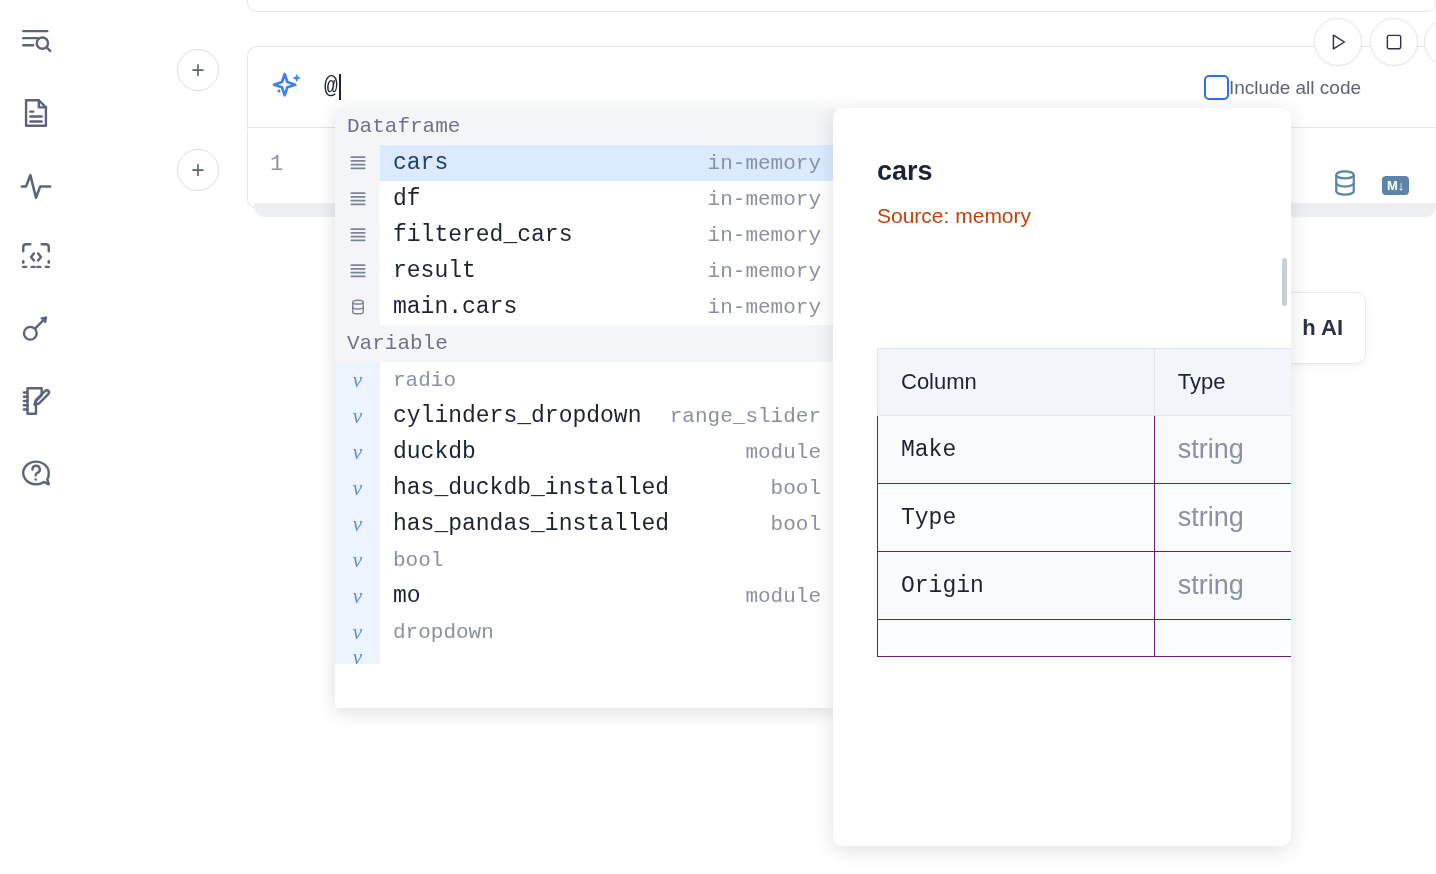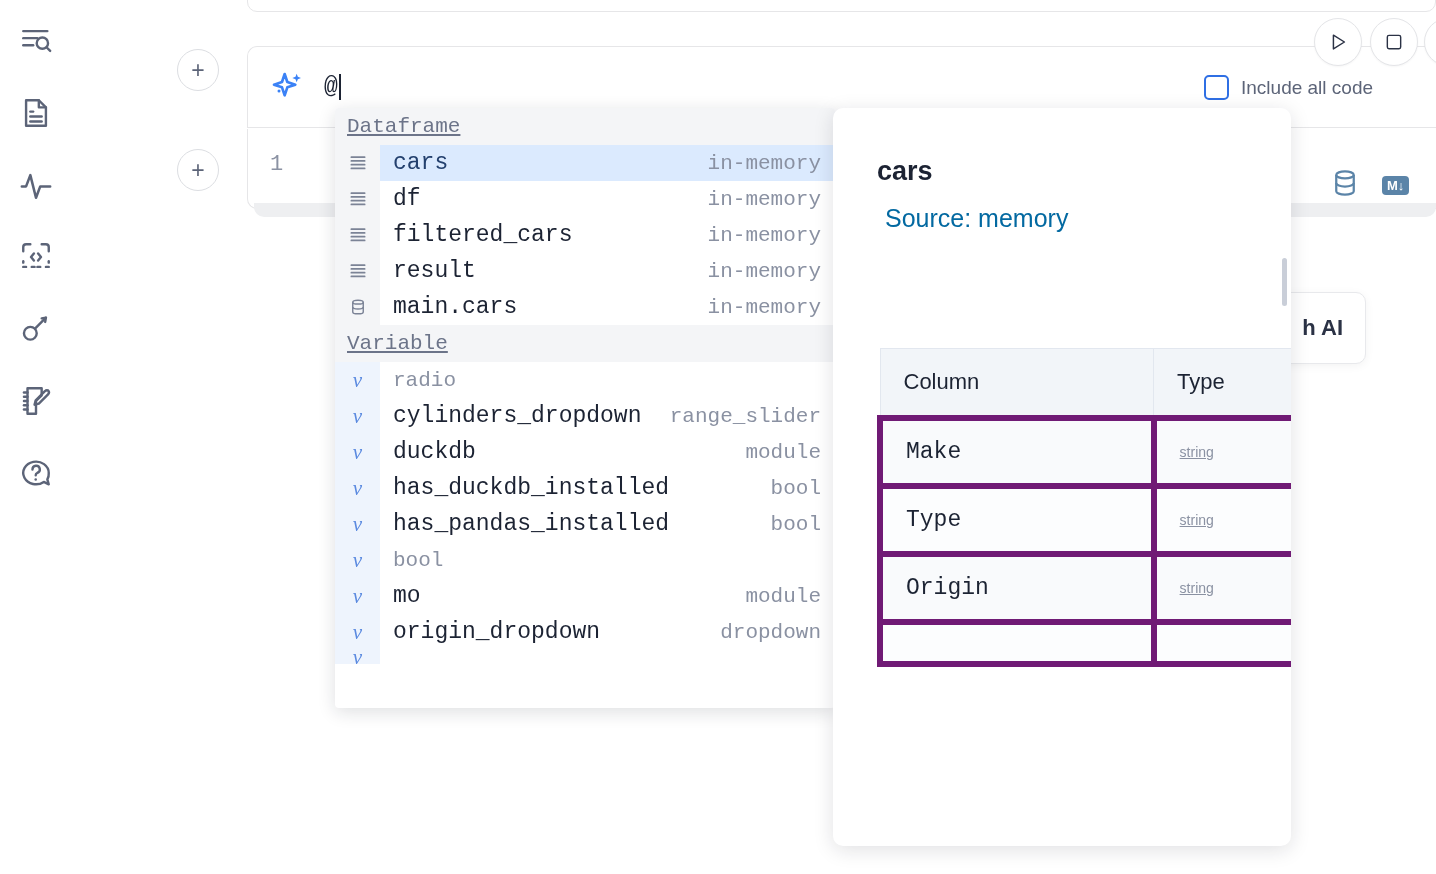--- a/index.html
+++ b/index.html
@@ -105,21 +105,21 @@
     width: 266px; height: 82px;
     background: #ffffff;
     border-top: 1px solid #e6e6e8;
     border-bottom: 1px solid #e6e6e8;
   }
   .include-row {
     position: absolute;
     left: 34px; top: 28px;
     display: flex;
     align-items: center;
-    gap: 12px;
+    gap: 0;
     cursor: pointer;
   }
   .chk {
     width: 25px; height: 25px;
     border: 2px solid #2f6fe4;
     border-radius: 5px;
     background: #fff;
   }
   .include-label {
     font-size: 19px;
@@ -228,21 +228,20 @@
     z-index: 30;
   }
   .ac-section {
     background: #f4f5f7;
     color: #6c7489;
     font-family: "Liberation Mono", monospace;
     font-size: 21px;
     padding: 6px 0 10px 12px;
     height: 37px;
     line-height: 25px;
-    text-decoration: underline;
   }
   .ac-row {
     display: flex;
     align-items: center;
     height: 36px;
     background: #ffffff;
     cursor: pointer;
   }
   .ac-row.selected .ac-main { background: #dbeafe; }
   .ac-row.selected .ac-name { color: #23406e; }
@@ -301,23 +300,23 @@
   }
   .dp-title {
     position: absolute;
     left: 44px; top: 48px;
     font-size: 27px;
     font-weight: bold;
     color: #1c2333;
   }
   .dp-source {
     position: absolute;
-    left: 52px; top: 96px;
-    font-size: 25px;
-    color: #0369a1;
+    left: 44px; top: 96px;
+    font-size: 21px;
+    color: #c2410c;
   }
   .dp-shape {
     position: absolute;
     left: 44px; top: 148px;
     width: 368px; height: 47px;
     background: #f2f5f9;
     border-radius: 7px;
     display: flex;
     align-items: center;
     padding-left: 19px;
@@ -333,34 +332,33 @@
   .dp-table th {
     background: #f2f5f9;
     border: 1px solid #e2e7ef;
     text-align: left;
     font-weight: normal;
     font-size: 22px;
     color: #1c2333;
     padding: 20px 0 20px 23px;
   }
   .dp-table td {
-    border: 6px solid #701a75;
+    border: 1px solid #701a75;
     padding: 18px 0 18px 23px;
     background: #fcfdfe;
   }
   .dp-table tr:nth-child(odd) td { background: #f9fafc; }
   .dp-col-name {
     font-family: "Liberation Mono", monospace;
     font-size: 23px;
     color: #1c2333;
   }
   .dp-col-type {
-    font-size: 14px;
+    font-size: 27px;
     color: #8a91a2;
-    text-decoration: underline;
   }
   .dp-scroll {
     position: absolute;
     right: 4px; top: 150px;
     width: 5px; height: 48px;
     background: #c9ced8;
     border-radius: 3px;
     cursor: pointer;
   }
 </style>
@@ -606,21 +604,20 @@
     <div class="ac-row">
       <span class="ac-gutter var">v</span>
       <span class="ac-main">
         <span class="ac-name">mo</span>
         <span class="ac-type">module</span>
       </span>
     </div>
     <div class="ac-row">
       <span class="ac-gutter var">v</span>
       <span class="ac-main">
-        <span class="ac-name">origin_dropdown</span>
         <span class="ac-type">dropdown</span>
       </span>
     </div>
     <div class="ac-row clipped">
       <span class="ac-gutter var">v</span>
       <span class="ac-main">
           <span class="ac-name"></span>
         </span>
     </div>
   </div>

